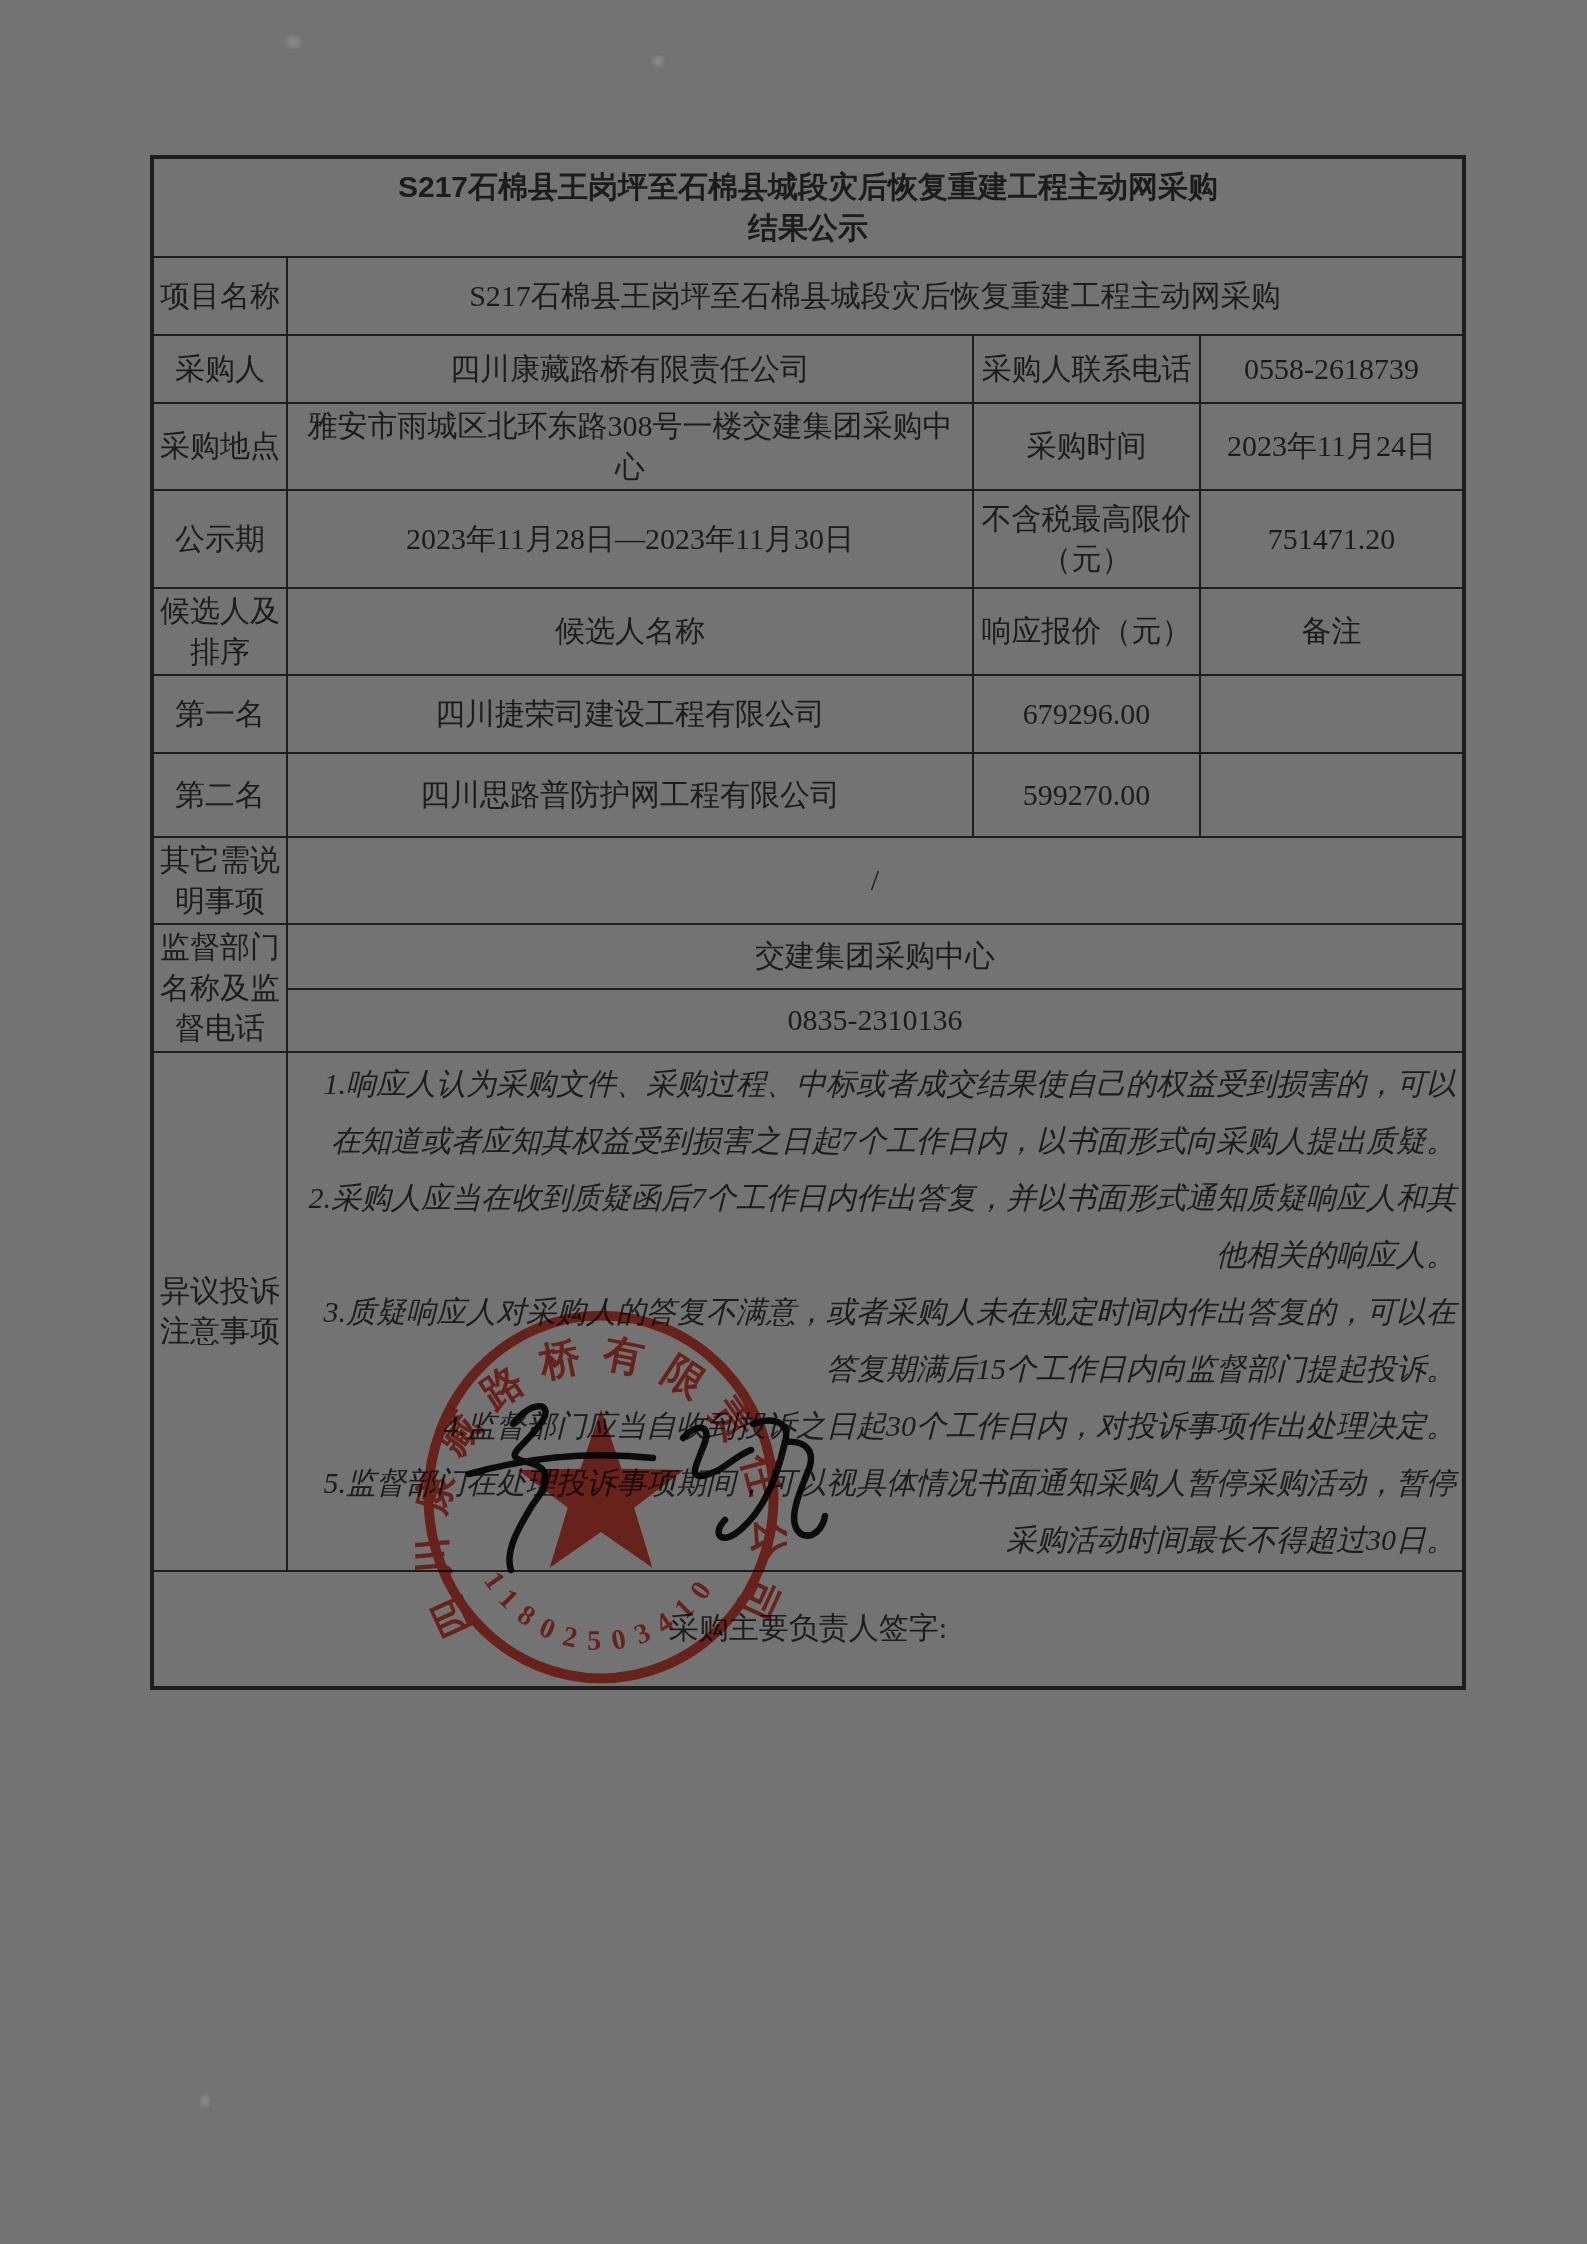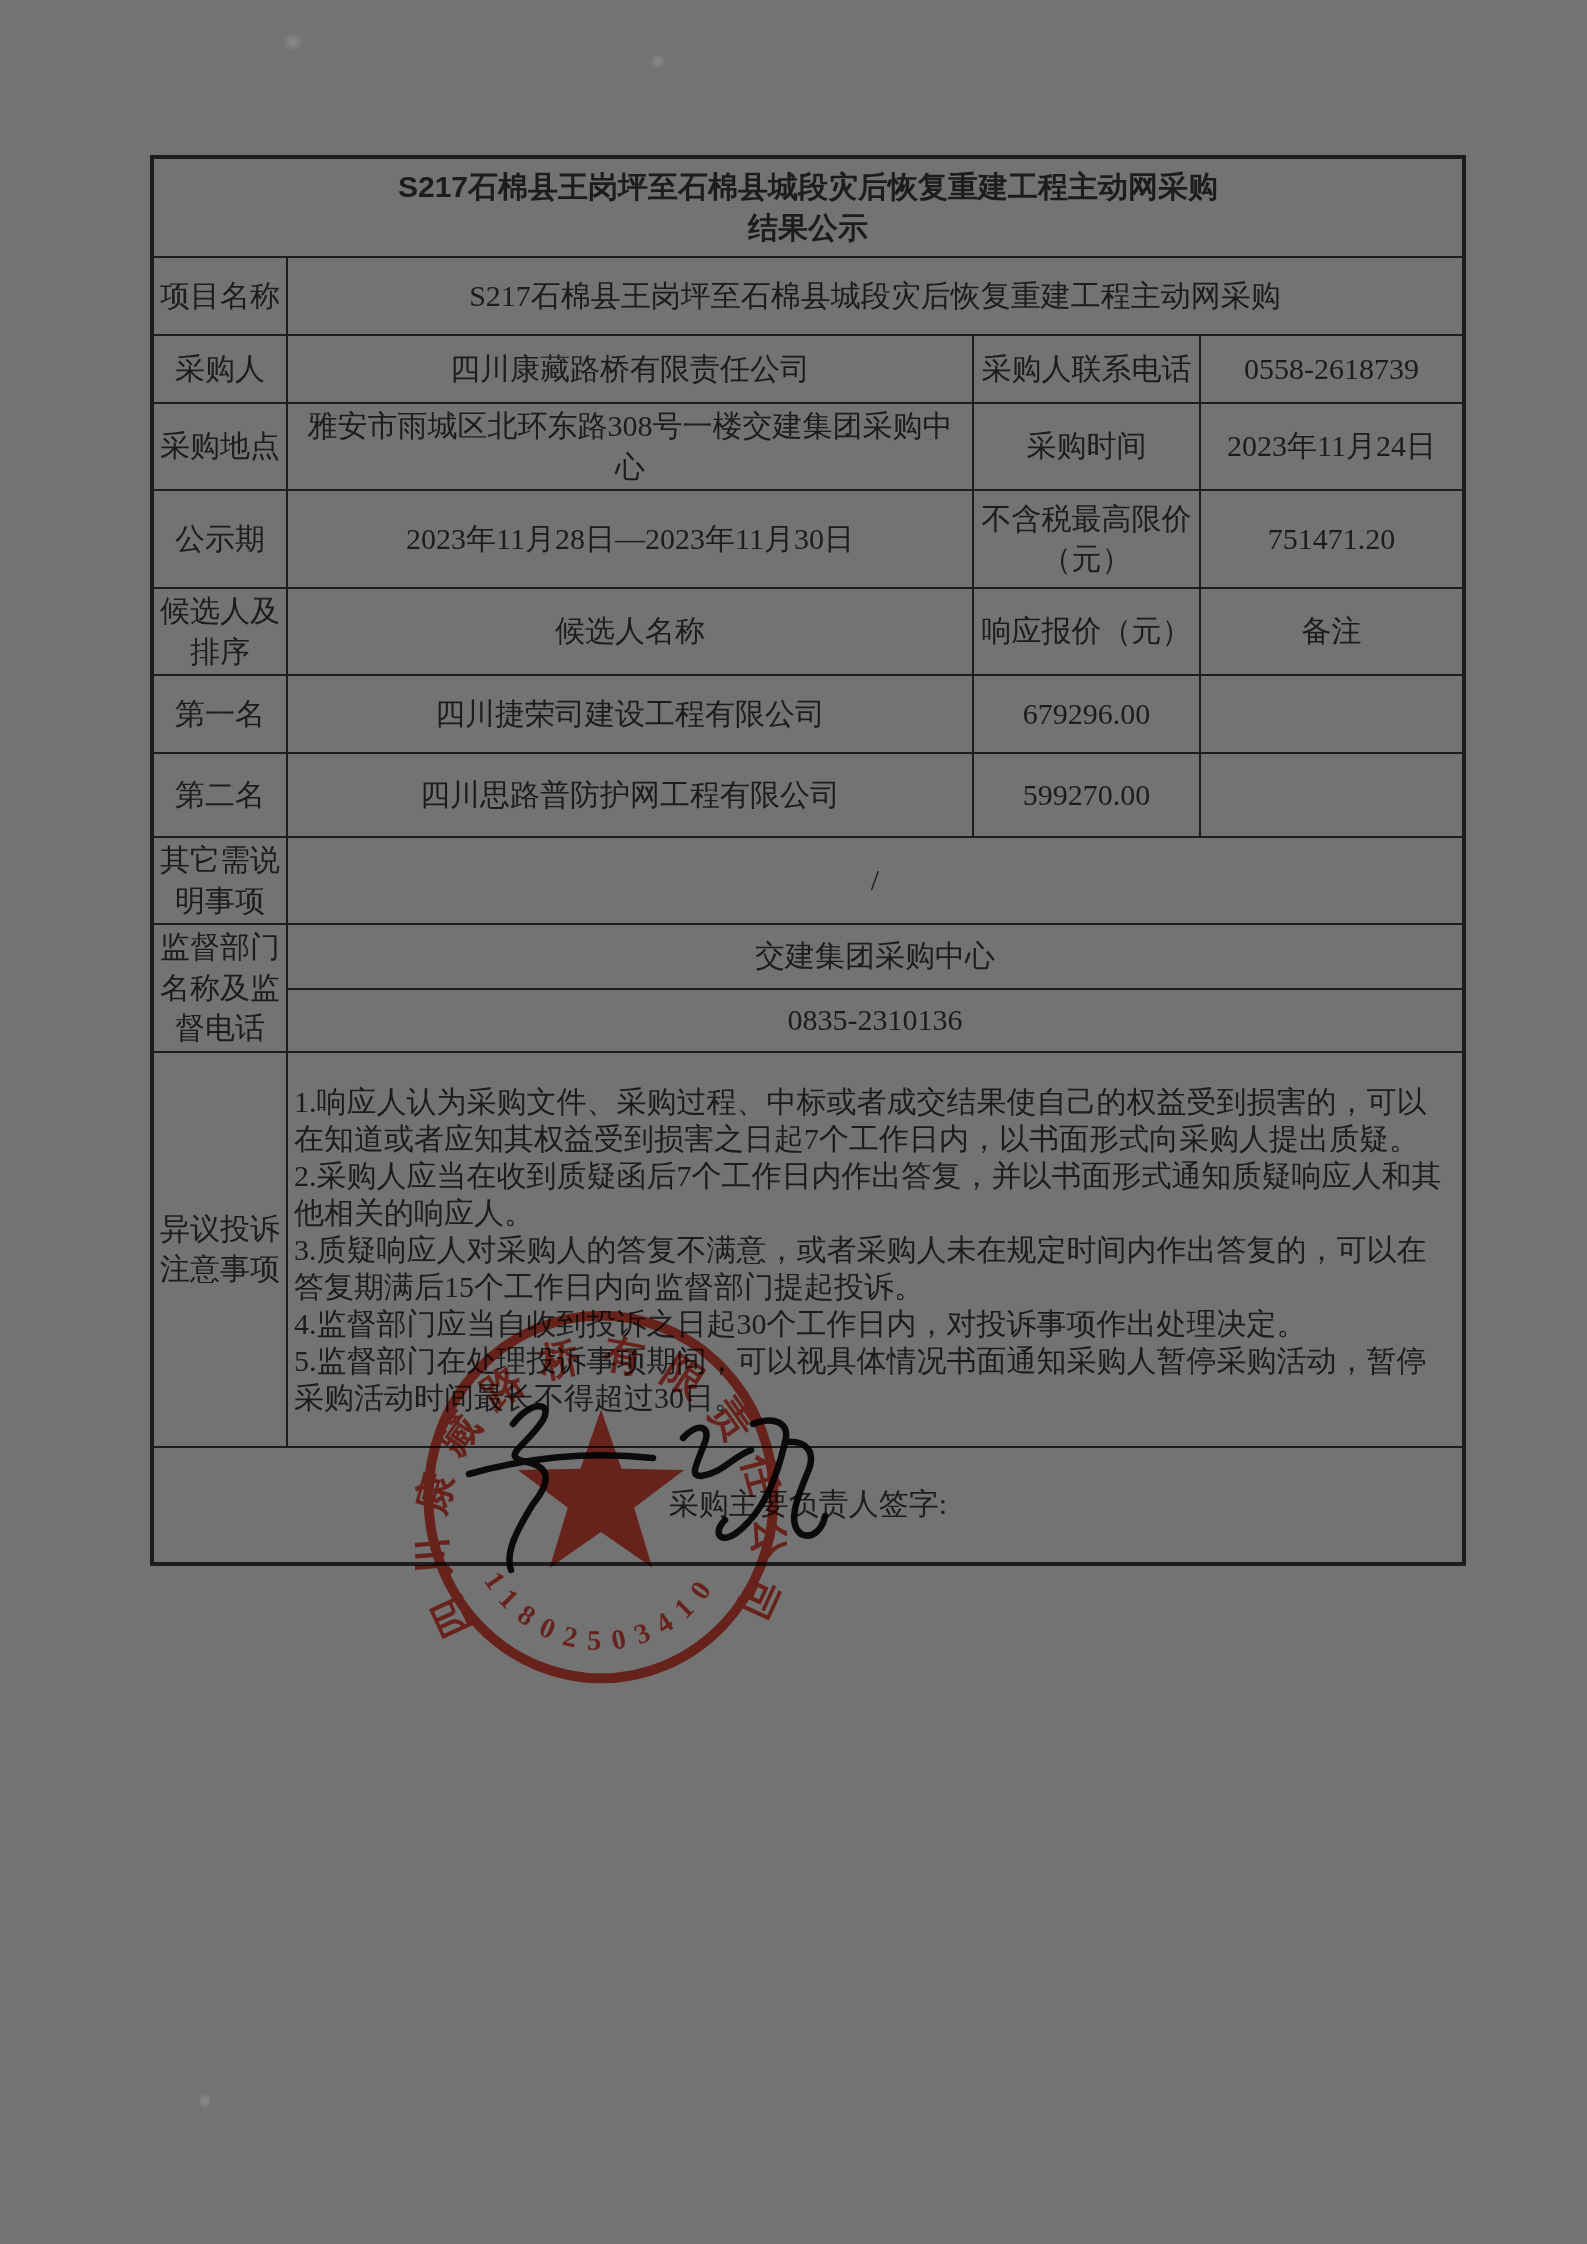--- a/index.html
+++ b/index.html
@@ -37,22 +37,23 @@
   }
   td.label{font-size:29px;padding:2px 4px;margin-left:9px;}
   td.notes-cell{
     text-align:left;
     vertical-align:middle;
     padding:10px 14px;
   }
   td.notes-cell p{
     margin:0;
     font-size:30px;
-    line-height:37px;
-    text-align:left;
+    line-height:57px;
+    text-align:right;
+    font-style:italic;
   }
   td.sign-cell{
     text-align:left;
     font-size:31px;
     padding-left:12px;
   }
   .overlay{position:absolute;pointer-events:none;}
   .seal{
     left:415px;top:1308px;width:372px;height:378px;
     mix-blend-mode:multiply;

